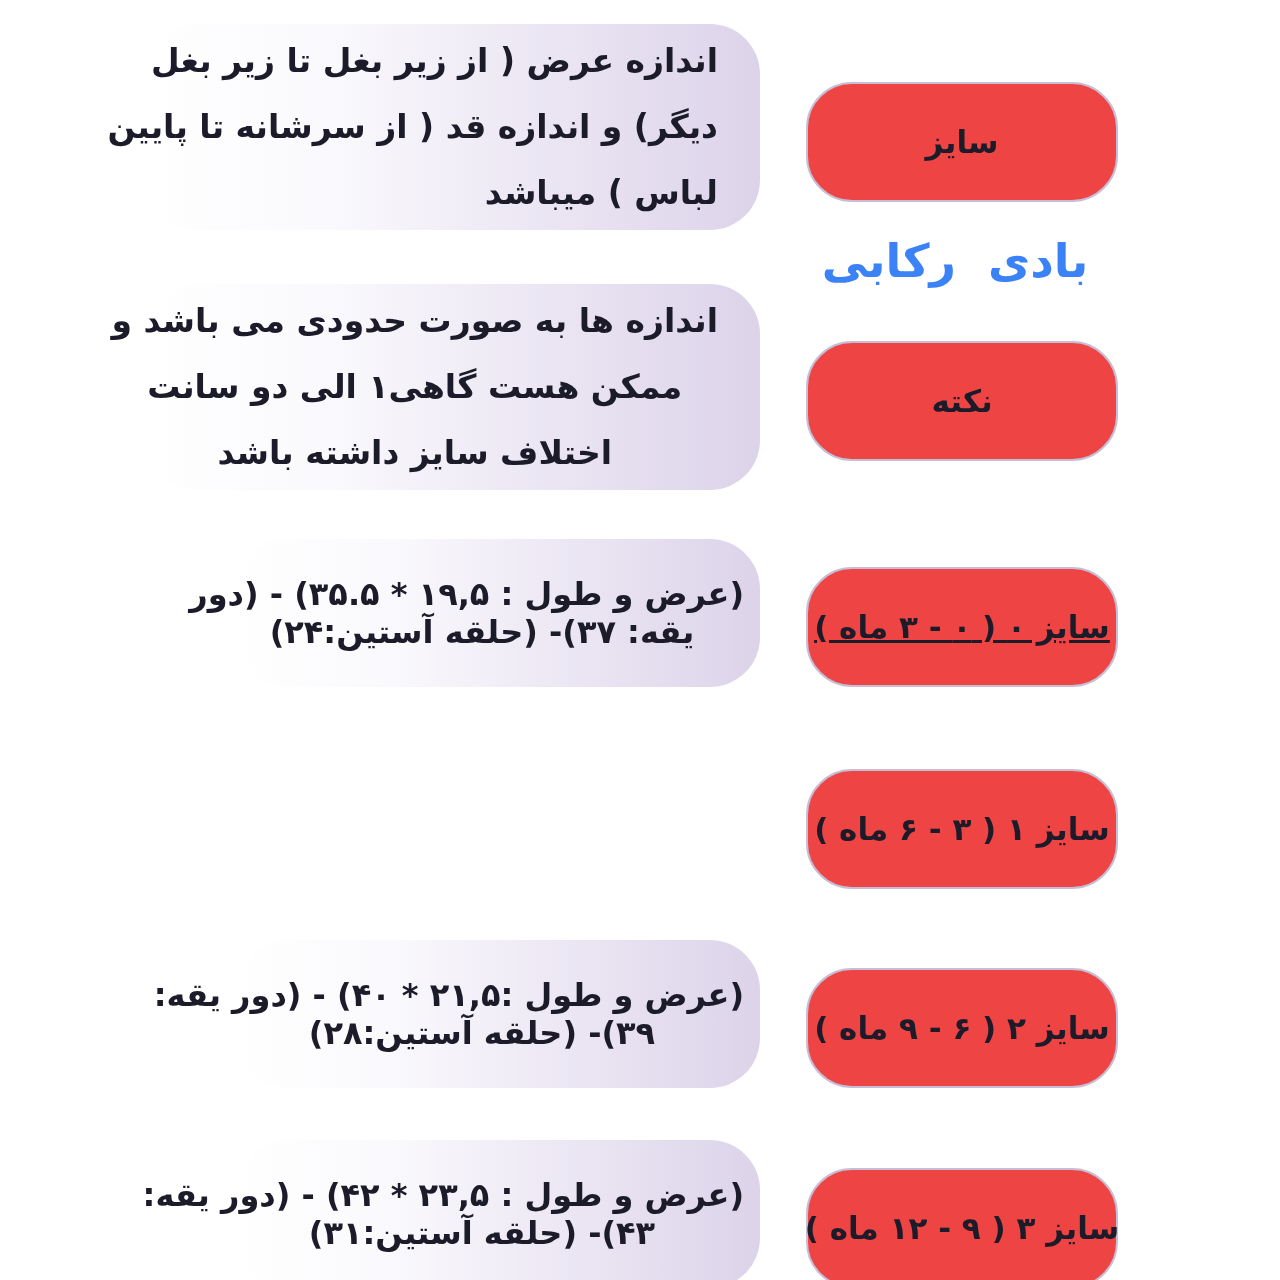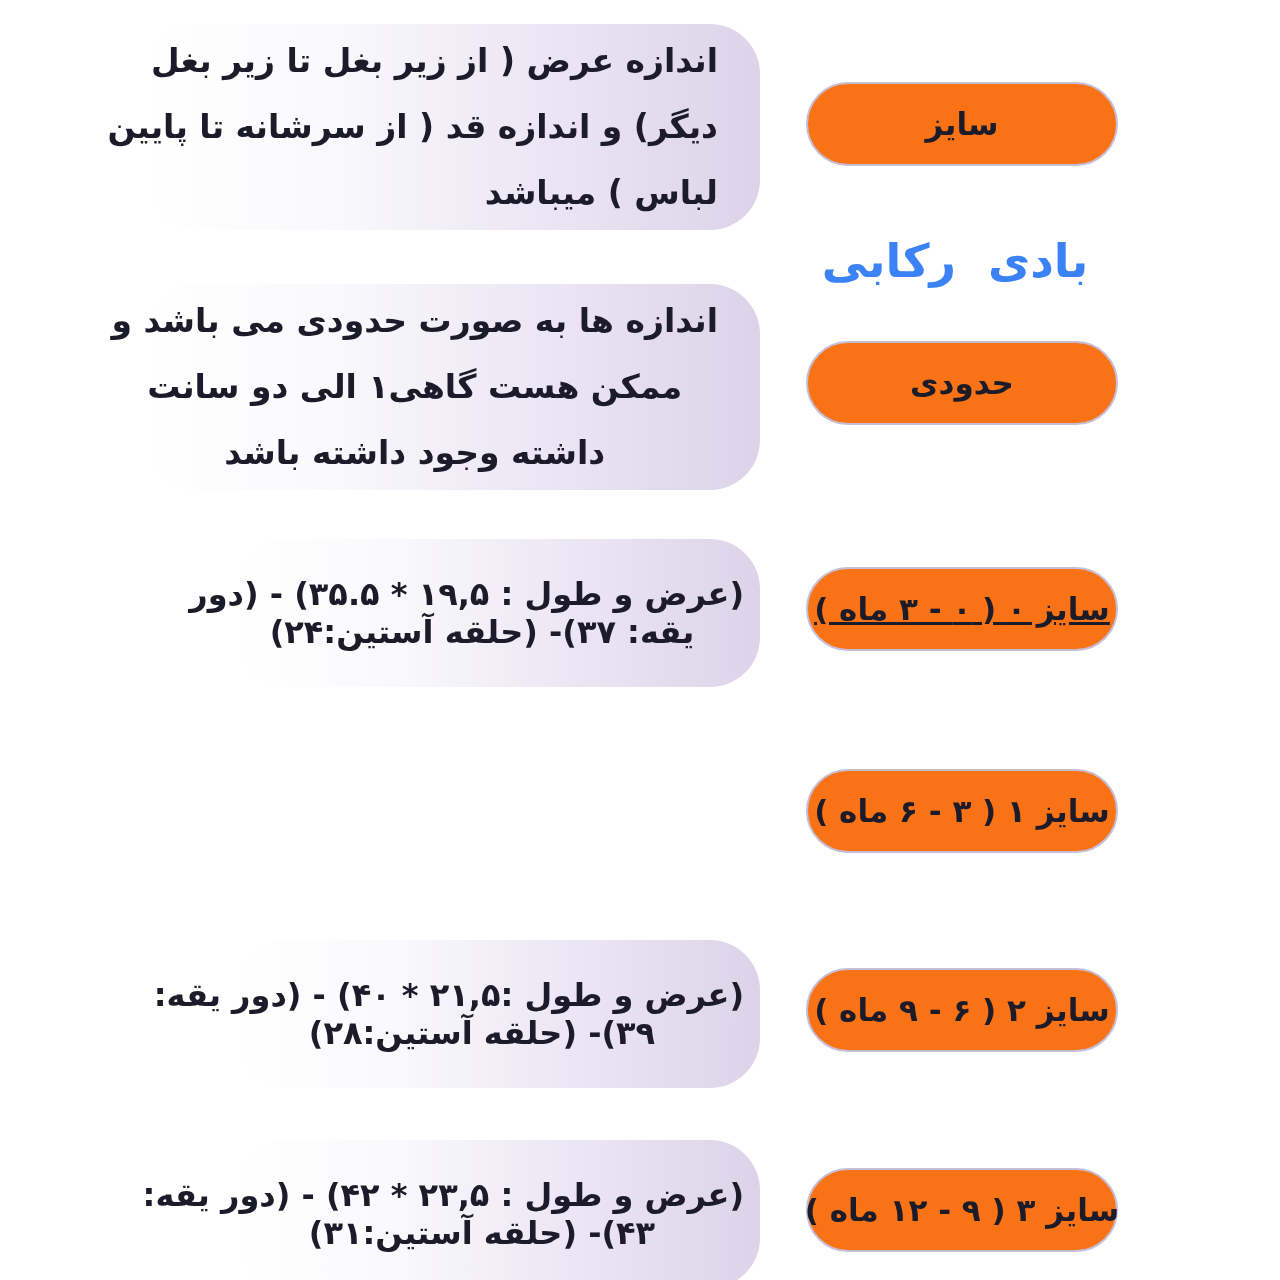--- a/index.html
+++ b/index.html
@@ -51,22 +51,22 @@
     font-size: 32px;
     line-height: 38px;
     padding: 0 16px;
     text-align: center;
   }
   
   .pill {
     position: absolute;
     left: 806px;
     width: 312px;
-    height: 84px;
-    background: #f97316;
+    height: 120px;
+    background: #ef4444;
     border: 2px solid #c6bdd6;
     border-radius: 46px;
     box-sizing: border-box;
     display: flex;
     align-items: center;
     justify-content: center;
   }
   .pill span {
     font-size: 31px;
     font-weight: bold;
@@ -99,24 +99,24 @@
   </div>
   <div class="pill" style="top:82px;">
     <span dir="rtl">سایز</span>
   </div>
 
   <h1 class="title" dir="rtl">بادی رکابی</h1>
 
   <div class="gbox box-top" style="top:284px;">
     <div class="gbox-text t-center" dir="rtl">اندازه ها به صورت حدودی می باشد و
 ممکن هست گاهی۱ الی دو سانت
-داشته وجود داشته باشد</div>
+اختلاف سایز داشته باشد</div>
   </div>
   <div class="pill" style="top:341px;">
-    <span dir="rtl">حدودی</span>
+    <span dir="rtl">نکته</span>
   </div>
 
   <div class="gbox row-box" style="top:539px;">
     <div class="gbox-text" dir="rtl">(عرض و طول : ۱۹,۵ * ۳۵.۵) - (دور
 یقه: ۳۷)- (حلقه آستین:۲۴)</div>
   </div>
   <div class="pill" style="top:567px;text-decoration:underline;">
     <span dir="rtl">سایز ۰ ( ۰ - ۳ ماه )</span>
   </div>
 

